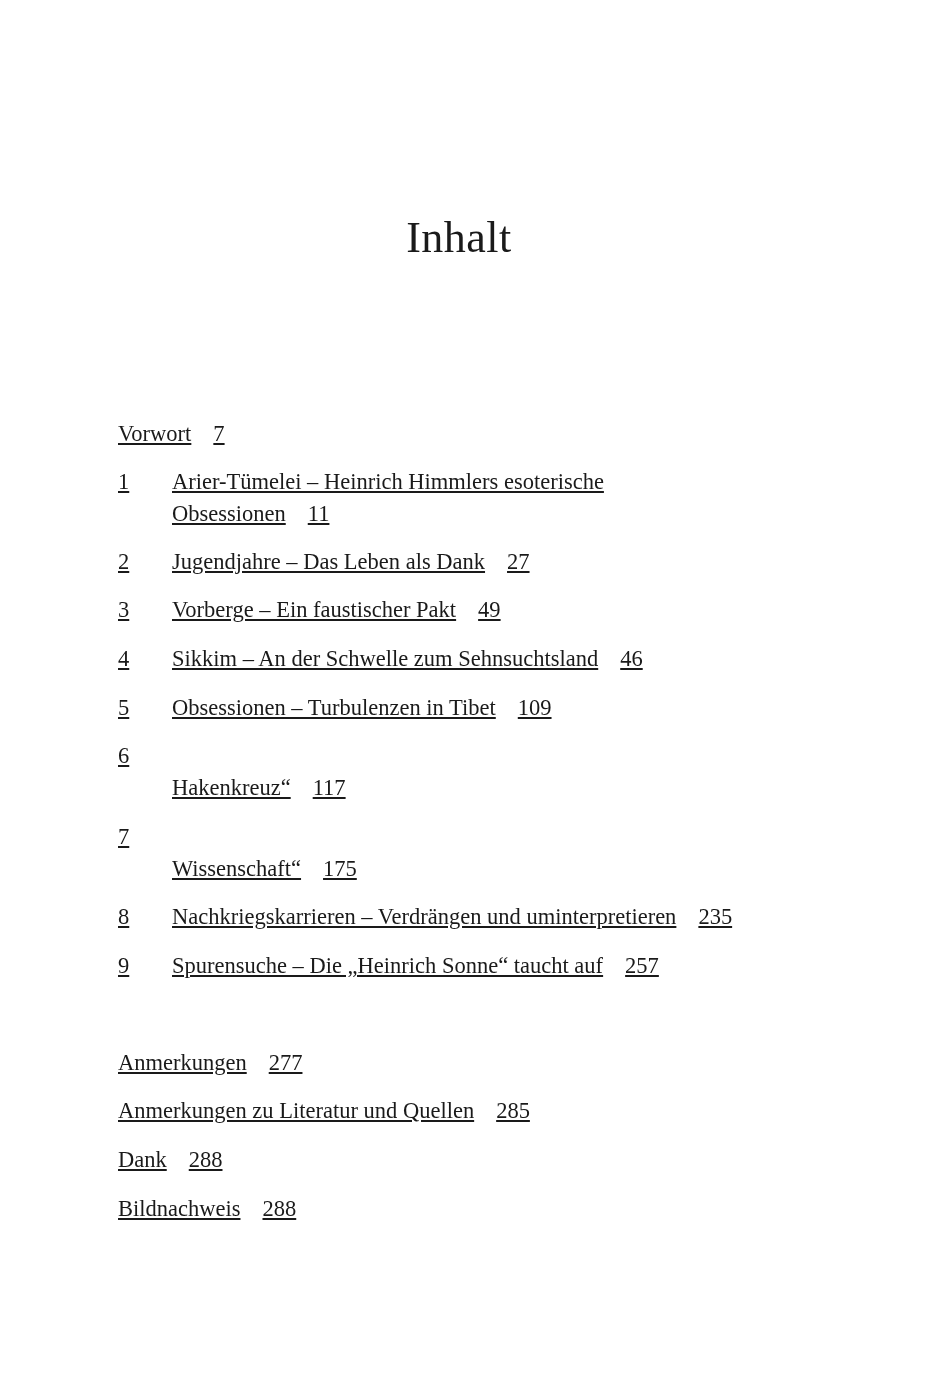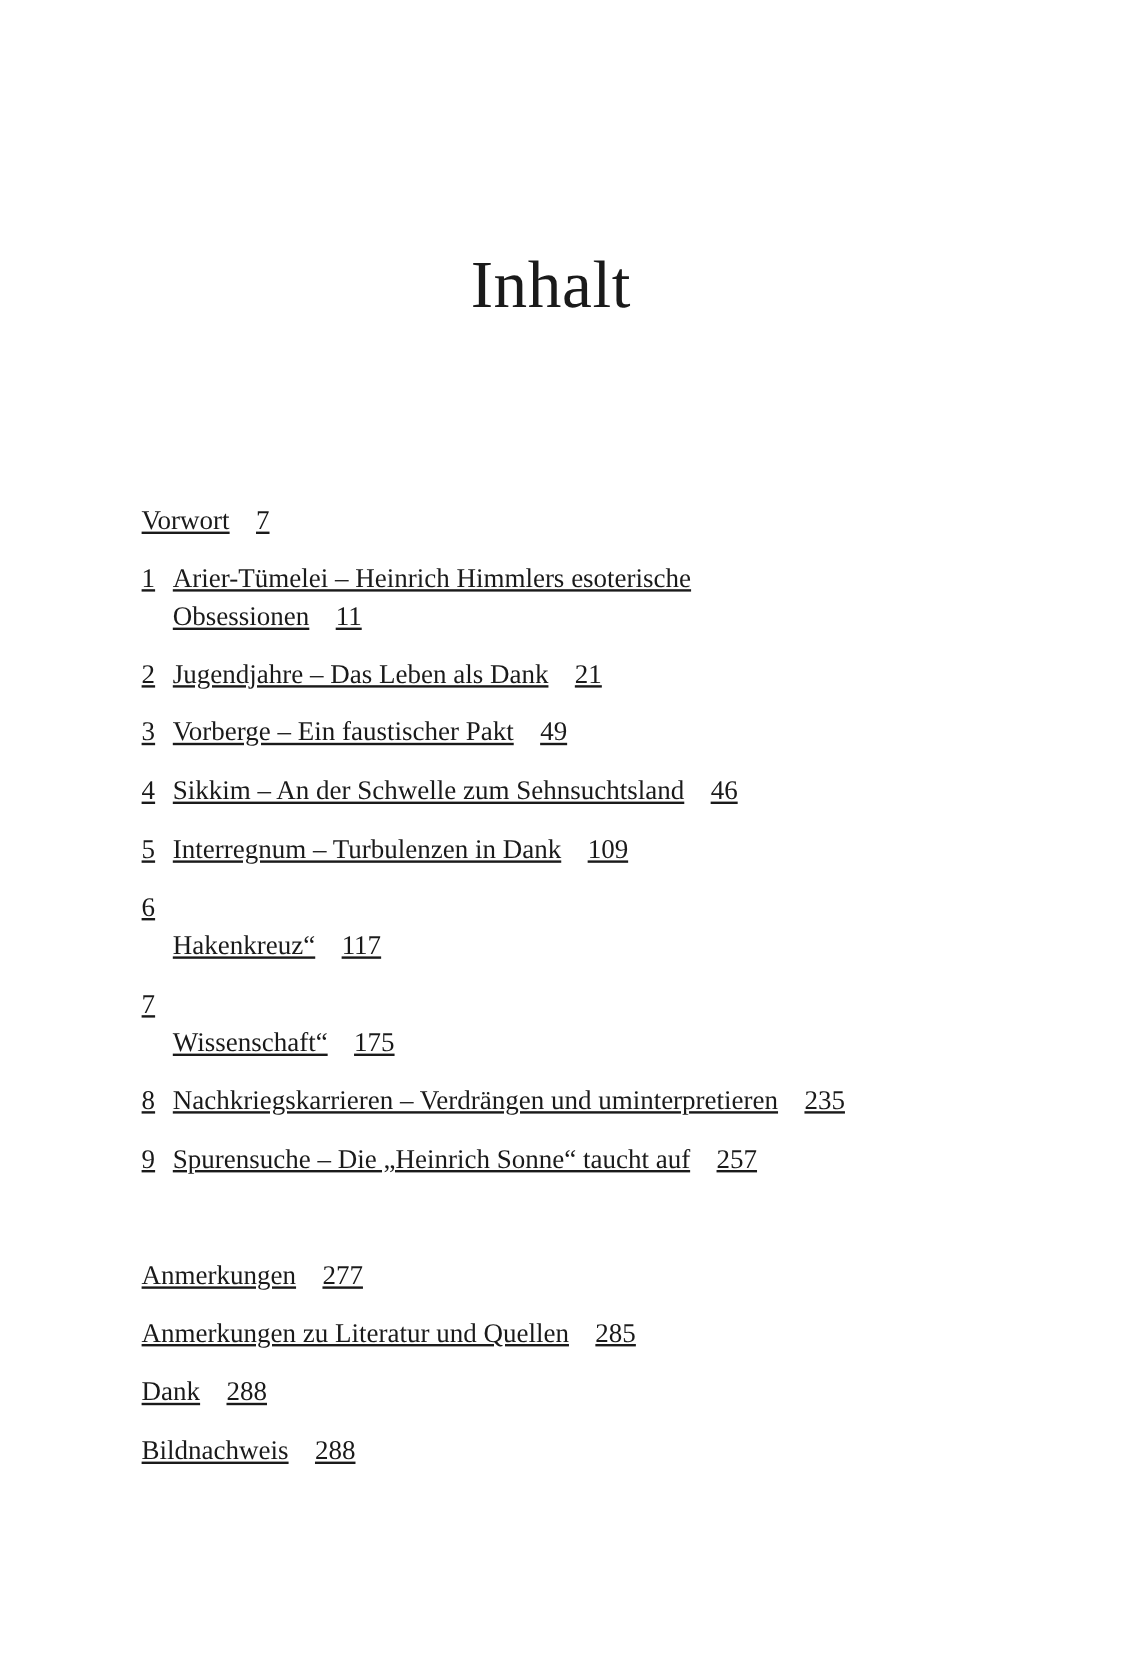--- a/index.html
+++ b/index.html
@@ -14,21 +14,21 @@
       overflow: hidden;
       font-family: "Liberation Serif", "DejaVu Serif", serif;
       color: #1a1a1a;
     }
     .page-title {
       position: absolute;
       top: 210px;
       left: 0;
       width: 918px;
       text-align: center;
-      font-size: 56px;
+      font-size: 44px;
       font-weight: normal;
       margin: 0;
       letter-spacing: 0.5px;
       line-height: 56px;
     }
     .toc {
       position: absolute;
       left: 118px;
       top: 0;
       width: 760px;
@@ -44,20 +44,21 @@
     .chapter {
       display: flex;
       align-items: flex-start;
     }
     .chapter .num {
       width: 26px;
       flex: 0 0 26px;
     }
     .chapter .body {
       white-space: normal;
+      margin-left: 28px;
     }
     .page-num {
       margin-left: 22px;
     }
   </style>
 </head>
 <body>
 
 <h1 class="page-title">Inhalt</h1>
 
@@ -70,36 +71,36 @@
   <div class="toc-entry chapter" style="top:466px">
     <span class="num">1</span>
     <span class="body">
       <span>Arier-Tümelei – Heinrich Himmlers esoterische</span><br>
       <span>Obsessionen</span><span class="page-num">11</span>
     </span>
   </div>
 
   <div class="toc-entry chapter" style="top:546px">
     <span class="num">2</span>
-    <span class="body"><span>Jugendjahre – Das Leben als Dank</span><span class="page-num">21</span></span>
+    <span class="body"><span>Jugendjahre – Das Leben als Dank</span><span class="page-num">27</span></span>
   </div>
 
   <div class="toc-entry chapter" style="top:594px">
     <span class="num">3</span>
     <span class="body"><span>Vorberge – Ein faustischer Pakt</span><span class="page-num">49</span></span>
   </div>
 
   <div class="toc-entry chapter" style="top:643px">
     <span class="num">4</span>
     <span class="body"><span>Sikkim – An der Schwelle zum Sehnsuchtsland</span><span class="page-num">46</span></span>
   </div>
 
   <div class="toc-entry chapter" style="top:692px">
     <span class="num">5</span>
-    <span class="body"><span>Interregnum – Turbulenzen in Dank</span><span class="page-num">109</span></span>
+    <span class="body"><span>Obsessionen – Turbulenzen in Tibet</span><span class="page-num">109</span></span>
   </div>
 
   <div class="toc-entry chapter" style="top:740px">
     <span class="num">6</span>
     <span class="body">
       <br>
       <span>Hakenkreuz“</span><span class="page-num">117</span>
     </span>
   </div>
 

